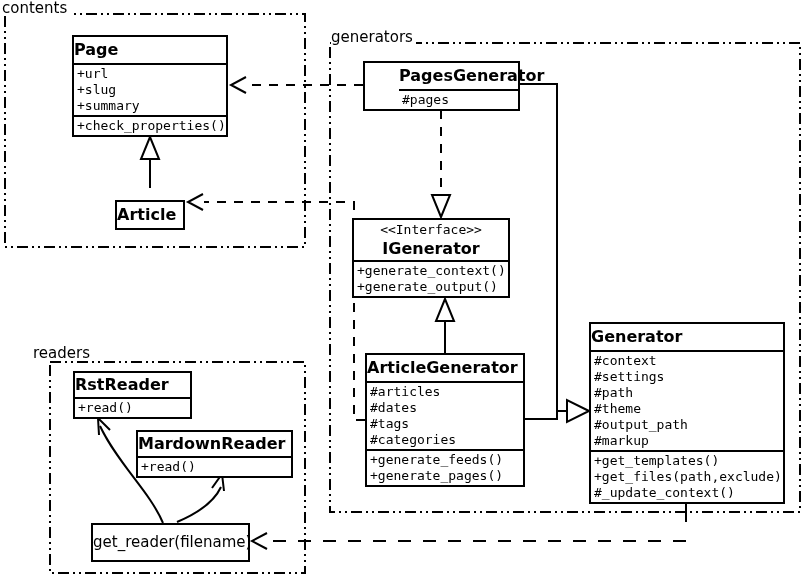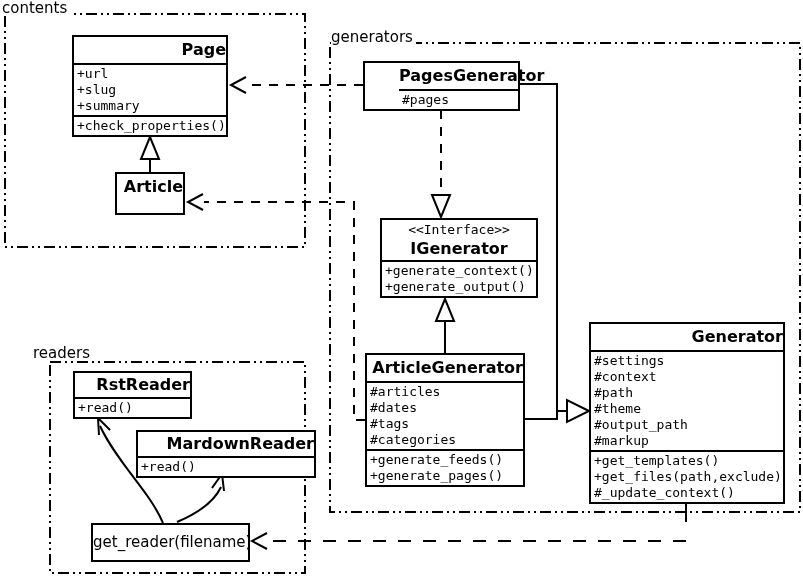--- a/index.html
+++ b/index.html
@@ -2,21 +2,21 @@
 <html><head>
 <meta charset="utf-8">
 <style>
   html,body{margin:0;padding:0;background:#ffffff;}
   .stage{position:relative;width:803px;height:579px;background:#ffffff;overflow:hidden;
          font-family:"DejaVu Sans",sans-serif;color:#000;}
   .layer{position:absolute;left:0;top:0;width:803px;height:579px;}
   .pkg-label{position:absolute;font-size:15px;line-height:16px;background:#ffffff;
              padding:0 3px 0 0;white-space:nowrap;}
   .uml-box{position:absolute;border:2px solid #000;background:#ffffff;box-sizing:border-box;}
-  .uml-title{font-weight:bold;font-size:16px;line-height:26px;text-align:right;white-space:nowrap;}
+  .uml-title{font-weight:bold;font-size:16px;line-height:26px;text-align:left;white-space:nowrap;}
   .uml-stereo-wrap{padding:2px 0 0 0;text-align:center;}
   .uml-stereo{font-family:"DejaVu Sans Mono",monospace;font-size:13px;line-height:16px;font-weight:normal;}
   .uml-stereo-name{font-weight:bold;font-size:16px;line-height:22px;}
   .uml-comp{border-top:2px solid #000;padding:1px 1px 1px 3px;}
   .uml-row{font-family:"DejaVu Sans Mono",monospace;font-size:13px;line-height:16px;white-space:pre;}
   .plain-box{position:absolute;border:2px solid #000;background:#ffffff;box-sizing:border-box;
              text-align:center;font-size:15px;}
   svg{display:block;}
 </style>
 </head>
@@ -87,32 +87,32 @@
     <div class="uml-comp">
       <div class="uml-row">+url</div>
       <div class="uml-row">+slug</div>
       <div class="uml-row">+summary</div>
     </div>
     <div class="uml-comp">
       <div class="uml-row">+check_properties()</div>
     </div>
   </div>
 
-  <div class="uml-box" style="left:115px;top:172px;width:70px;height:43px;">
+  <div class="uml-box" style="left:115px;top:200px;width:70px;height:30px;">
     <div class="uml-title">Article</div>
   </div>
 
   <div class="uml-box" style="left:363px;top:61px;width:157px;padding-left:34px;">
     <div class="uml-title">PagesGenerator</div>
     <div class="uml-comp">
       <div class="uml-row">#pages</div>
     </div>
   </div>
 
-  <div class="uml-box" style="left:380px;top:218px;width:158px;">
+  <div class="uml-box" style="left:352px;top:218px;width:158px;">
     <div class="uml-stereo-wrap">
       <div class="uml-stereo">&lt;&lt;Interface&gt;&gt;</div>
       <div class="uml-stereo-name">IGenerator</div>
     </div>
     <div class="uml-comp">
       <div class="uml-row">+generate_context()</div>
       <div class="uml-row">+generate_output()</div>
     </div>
   </div>
 
@@ -126,42 +126,42 @@
     </div>
     <div class="uml-comp">
       <div class="uml-row">+generate_feeds()</div>
       <div class="uml-row">+generate_pages()</div>
     </div>
   </div>
 
   <div class="uml-box" style="left:589px;top:322px;width:196px;">
     <div class="uml-title">Generator</div>
     <div class="uml-comp">
+      <div class="uml-row">#context</div>
       <div class="uml-row">#settings</div>
-      <div class="uml-row">#context</div>
       <div class="uml-row">#path</div>
       <div class="uml-row">#theme</div>
       <div class="uml-row">#output_path</div>
       <div class="uml-row">#markup</div>
     </div>
     <div class="uml-comp">
       <div class="uml-row">+get_templates()</div>
       <div class="uml-row">+get_files(path,exclude)</div>
       <div class="uml-row">#_update_context()</div>
     </div>
   </div>
 
   <div class="uml-box" style="left:73px;top:371px;width:119px;">
     <div class="uml-title" style="line-height:24px;">RstReader</div>
     <div class="uml-comp">
       <div class="uml-row">+read()</div>
     </div>
   </div>
 
-  <div class="uml-box" style="left:136px;top:430px;width:180px;">
+  <div class="uml-box" style="left:136px;top:430px;width:157px;">
     <div class="uml-title" style="line-height:24px;">MardownReader</div>
     <div class="uml-comp">
       <div class="uml-row">+read()</div>
     </div>
   </div>
 
   <div class="plain-box" style="left:91px;top:523px;width:159px;height:39px;line-height:35px;">get_reader(filename)</div>
 
 </div>
 

